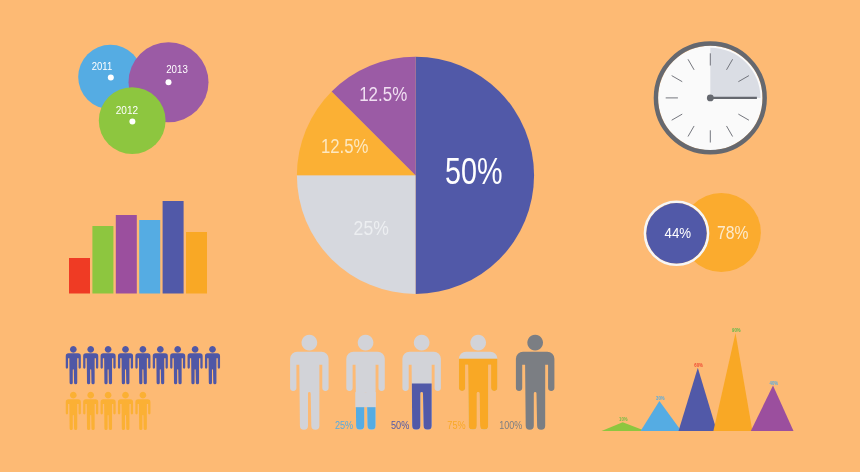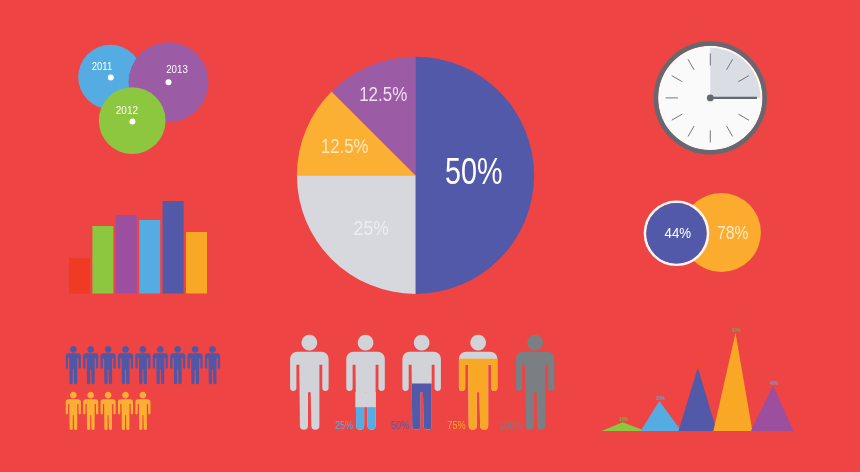--- a/index.html
+++ b/index.html
@@ -1,19 +1,19 @@
 <!DOCTYPE html>
 <html><head>
 <meta charset="utf-8">
 <title>Infographic Elements</title>
 <style>
   html,body{margin:0;padding:0;}
   body{width:860px;height:472px;overflow:hidden;background:#f6f6f6;
        font-family:"Liberation Sans",sans-serif;}
-  #stage{position:relative;width:860px;height:472px;background:#ef4444;}
+  #stage{position:relative;width:860px;height:472px;background:#fdba74;}
   svg{display:block;}
 </style>
 </head>
 <body>
 
 <div id="stage">
   <svg id="root" width="860" height="472" viewBox="0 0 860 472">
       <g>
         <g>
           <circle cx="110.4" cy="77" r="32.2" fill="#55ace3"></circle>

